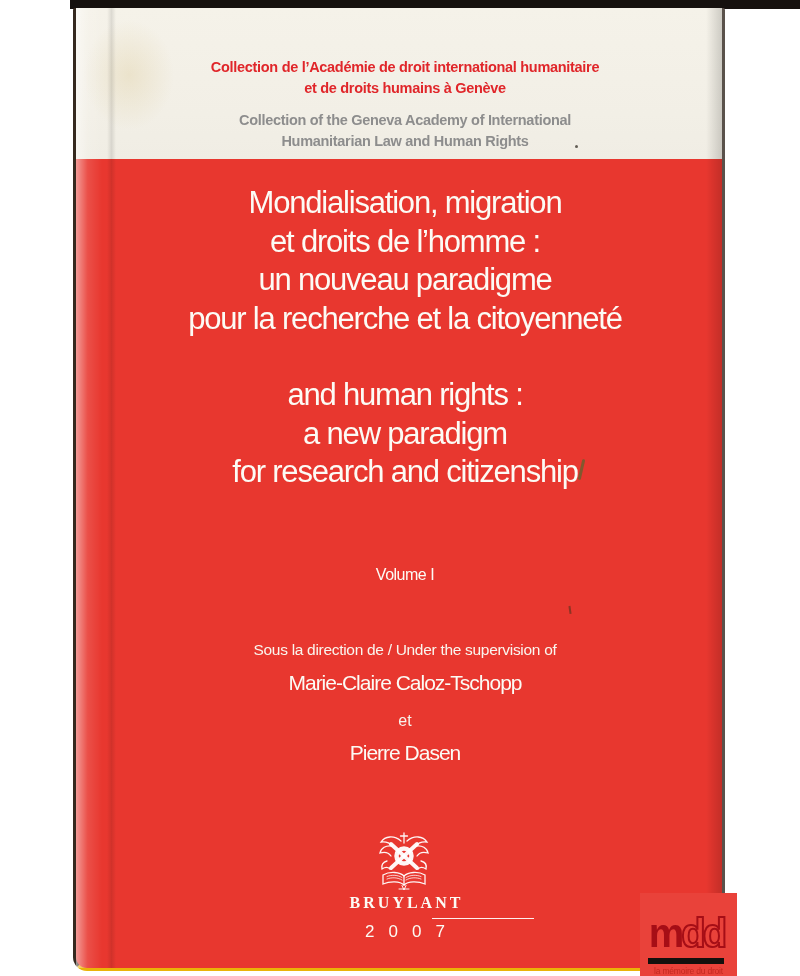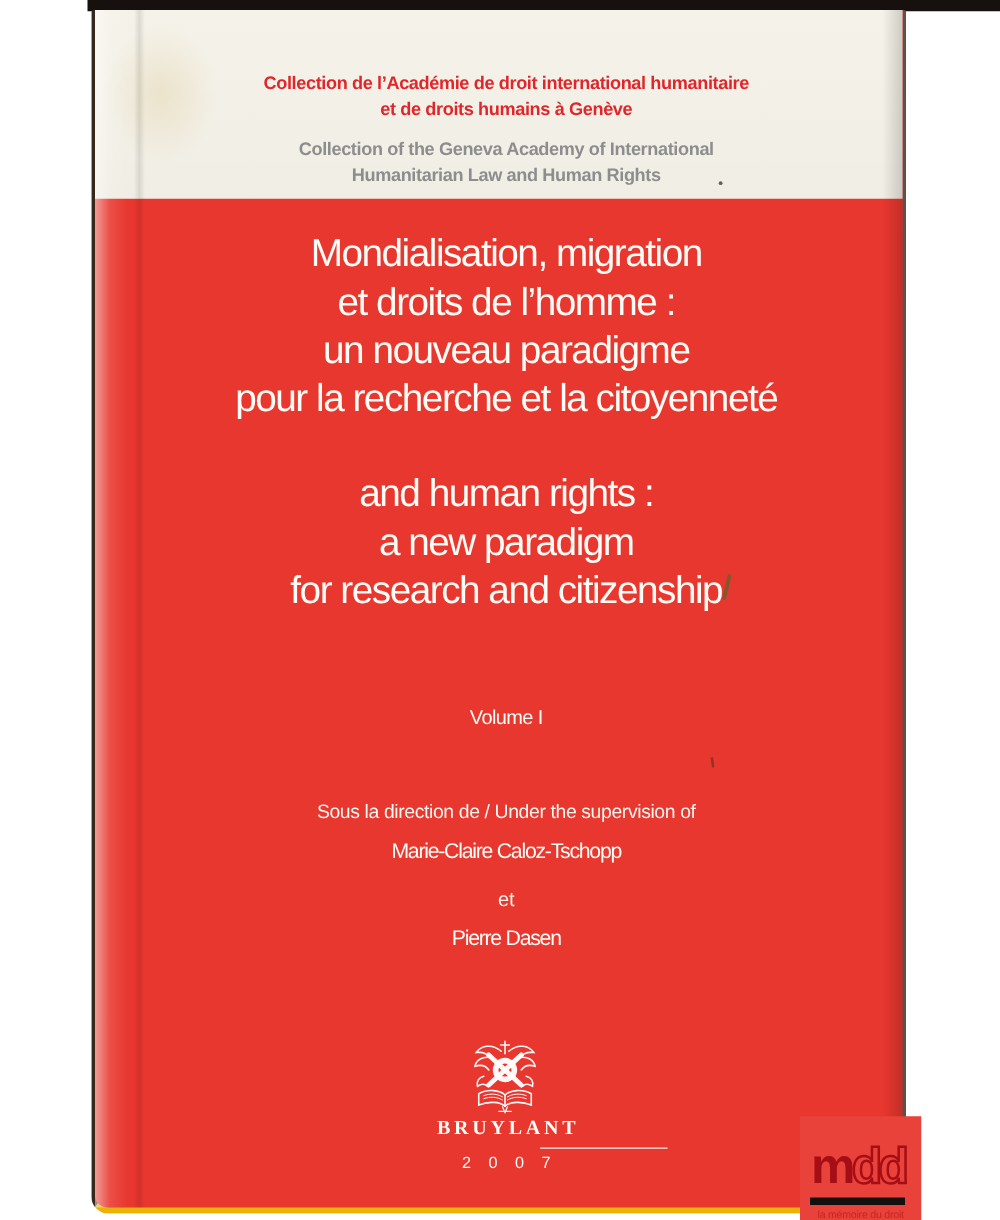--- a/index.html
+++ b/index.html
@@ -13,21 +13,21 @@
   
   .top-shadow{position:absolute;left:70px;right:0;top:0;height:9px;background:#16110e;}
 
   
   .book{
     position:absolute;left:73px;top:8px;width:652px;height:963px;
     box-sizing:border-box;
     background:#e8372f;
     border-left:3px solid #35291f;
     border-right:3px solid #5a524b;
-    border-bottom:5px solid #eab308;
+    border-bottom:3px solid #eab308;
     border-radius:2px 2px 7px 14px;
   }
   
   .band-top{
     position:absolute;left:0;right:0;top:0;height:151px;
     background:linear-gradient(180deg,#f5f2e9 0%,#f2efe6 70%,#f0ede4 100%);
   }
   .band-top .stain{
     position:absolute;left:8px;top:12px;width:90px;height:110px;
     background:radial-gradient(closest-side,rgba(214,192,132,.28),rgba(214,192,132,0));
@@ -37,32 +37,32 @@
   .collection-fr{top:49px;color:#e0262a;}
   .collection-en{top:102px;color:#8d8d8d;}
 
   
   .centered{position:absolute;left:12px;right:0;text-align:center;color:#fcfbf5;}
   .title{font-size:31px;line-height:38.5px;letter-spacing:-1.2px;font-weight:400;}
   .title-fr{top:176px;}
   .title-en{top:368px;}
   .volume{top:558px;font-size:16px;letter-spacing:-0.5px;}
   .supervision{top:633px;font-size:15.5px;letter-spacing:-0.3px;color:#f9f6ef;}
-  .author{font-size:17px;letter-spacing:-1px;}
+  .author{font-size:21px;letter-spacing:-1px;}
   .author-1{top:663px;}
   .connector{top:704px;font-size:16px;color:#f7f3ec;}
   .author-2{top:733px;}
 
   .crest{position:absolute;left:299px;top:823px;width:58px;height:62px;}
 
   .publisher-name{top:886px;font-family:"Liberation Serif",serif;font-weight:bold;
     font-size:16px;letter-spacing:3px;padding-left:3px;}
   .pub-rule{position:absolute;left:356px;top:910px;width:102px;height:1px;
     background:rgba(255,255,255,.92);}
-  .pub-year{top:914px;font-size:13px;letter-spacing:14px;padding-left:14px;font-weight:400;}
+  .pub-year{top:914px;font-size:17px;letter-spacing:14px;padding-left:14px;font-weight:400;}
 
   
   .edge-highlight{position:absolute;left:0;top:0;bottom:0;width:26px;pointer-events:none;
     background:linear-gradient(90deg,rgba(255,255,255,.50),rgba(255,255,255,.12) 45%,rgba(255,255,255,0));}
   .crease{position:absolute;left:31px;top:0;bottom:0;width:9px;pointer-events:none;
     background:linear-gradient(90deg,rgba(0,0,0,0),rgba(0,0,0,.10) 50%,rgba(0,0,0,0));}
   .right-shade{position:absolute;right:0;top:0;bottom:0;width:16px;pointer-events:none;
     background:linear-gradient(270deg,rgba(0,0,0,.16),rgba(0,0,0,0));}
 
   

